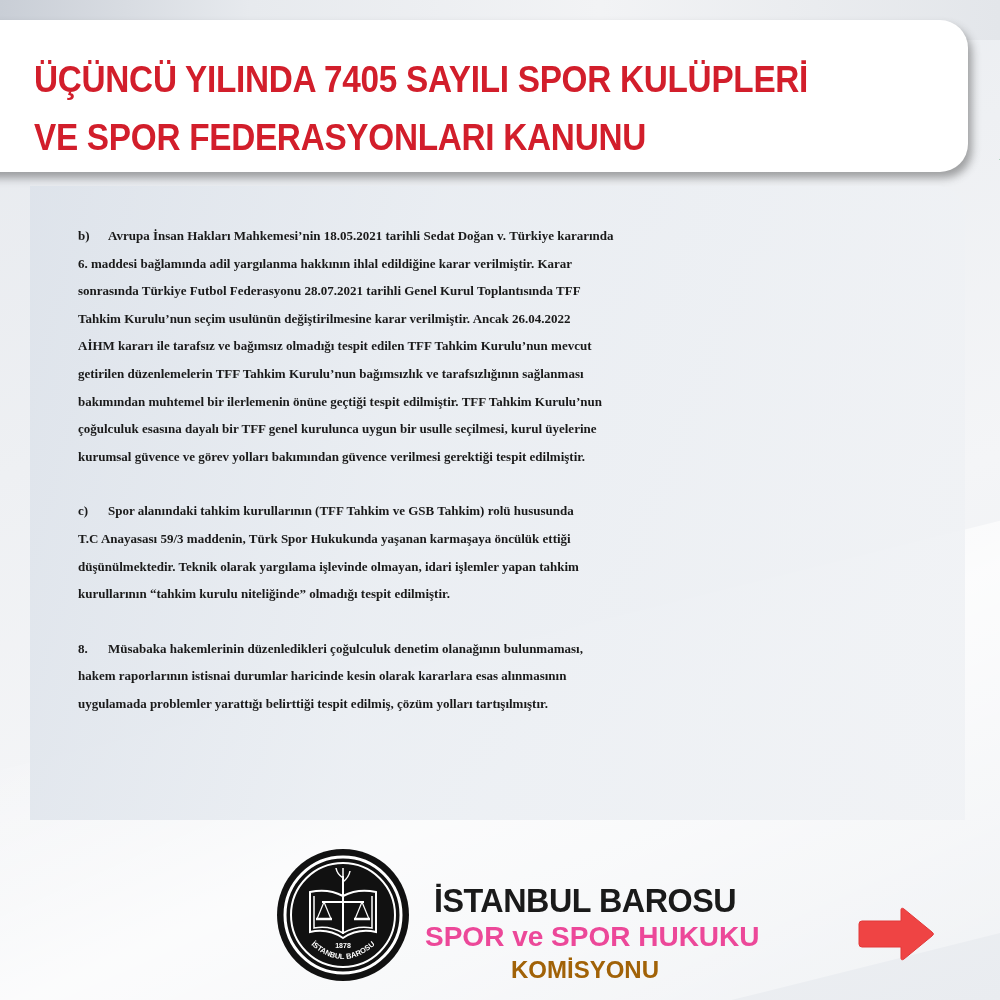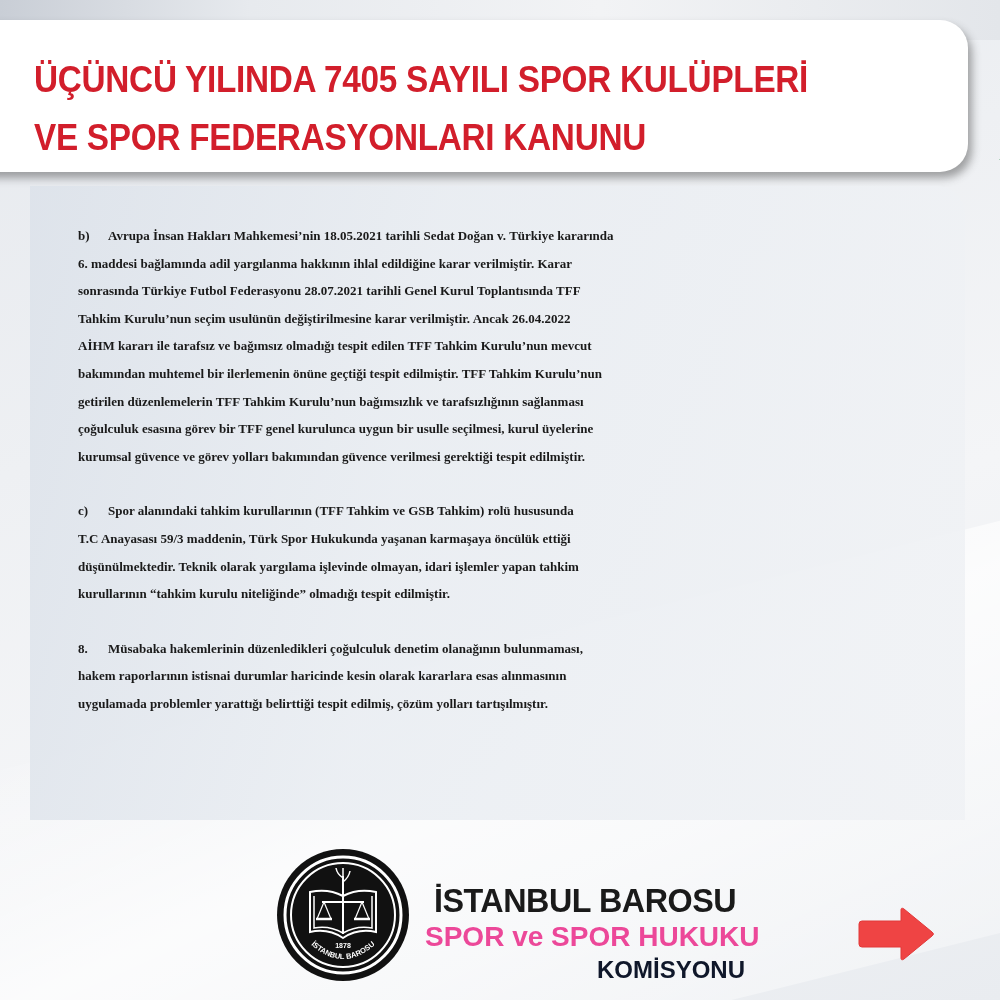--- a/index.html
+++ b/index.html
@@ -58,21 +58,21 @@
     .para .marker { display: inline-block; width: 30px; }
     .logo-wrap {
       position: absolute; left: 276px; top: 848px; width: 134px; height: 134px;
     }
     .brand {
       position: absolute; left: 425px; top: 880px; width: 320px; text-align: center;
       font-family: "Liberation Sans", "DejaVu Sans", sans-serif; font-weight: 700;
     }
     .brand .b1 { font-size: 34px; line-height: 40px; color: #1a1a1a; letter-spacing: -0.5px; transform: scaleX(0.95); display:block; white-space: nowrap; }
     .brand .b2 { font-size: 28px; line-height: 33px; color: #ec4899; display:block; white-space: nowrap; }
-    .brand .b3 { font-size: 24px; line-height: 33px; color: #0f172a; display:block;text-align:right; }
+    .brand .b3 { font-size: 24px; line-height: 33px; color: #a16207; display:block; }
     .next-arrow {
       position: absolute; left: 857px; top: 907px; width: 78px; height: 54px; cursor: pointer;
     }
   </style>
 </head>
 <body>
 
 <div class="bg-shape s2"></div>
 <div class="bg-shape s1"></div>
 <div class="green-arc"></div>
@@ -85,23 +85,23 @@
 
 <div class="content-panel"></div>
 
 <div class="content">
   <div class="para">
     <span class="line"><span class="marker">b)</span><span>Avrupa İnsan Hakları Mahkemesi’nin 18.05.2021 tarihli Sedat Doğan v. Türkiye kararında</span></span>
     <span class="line">6. maddesi bağlamında adil yargılanma hakkının ihlal edildiğine karar verilmiştir. Karar</span>
     <span class="line">sonrasında Türkiye Futbol Federasyonu 28.07.2021 tarihli Genel Kurul Toplantısında TFF</span>
     <span class="line">Tahkim Kurulu’nun seçim usulünün değiştirilmesine karar verilmiştir. Ancak 26.04.2022</span>
     <span class="line">AİHM kararı ile tarafsız ve bağımsız olmadığı tespit edilen TFF Tahkim Kurulu’nun mevcut</span>
+    <span class="line">getirilen düzenlemelerin TFF Tahkim Kurulu’nun bağımsızlık ve tarafsızlığının sağlanması</span>
     <span class="line">bakımından muhtemel bir ilerlemenin önüne geçtiği tespit edilmiştir. TFF Tahkim Kurulu’nun</span>
-    <span class="line">getirilen düzenlemelerin TFF Tahkim Kurulu’nun bağımsızlık ve tarafsızlığının sağlanması</span>
-    <span class="line">çoğulculuk esasına görev bir TFF genel kurulunca uygun bir usulle seçilmesi, kurul üyelerine</span>
+    <span class="line">çoğulculuk esasına dayalı bir TFF genel kurulunca uygun bir usulle seçilmesi, kurul üyelerine</span>
     <span class="line">kurumsal güvence ve görev yolları bakımından güvence verilmesi gerektiği tespit edilmiştir.</span>
   </div>
   <div class="para">
     <span class="line"><span class="marker">c)</span><span>Spor alanındaki tahkim kurullarının (TFF Tahkim ve GSB Tahkim) rolü hususunda</span></span>
     <span class="line">T.C Anayasası 59/3 maddenin, Türk Spor Hukukunda yaşanan karmaşaya öncülük ettiği</span>
     <span class="line">düşünülmektedir. Teknik olarak yargılama işlevinde olmayan, idari işlemler yapan tahkim</span>
     <span class="line">kurullarının “tahkim kurulu niteliğinde” olmadığı tespit edilmiştir.</span>
   </div>
   <div class="para">
     <span class="line"><span class="marker">8.</span><span>Müsabaka hakemlerinin düzenledikleri çoğulculuk denetim olanağının bulunmaması,</span></span>

